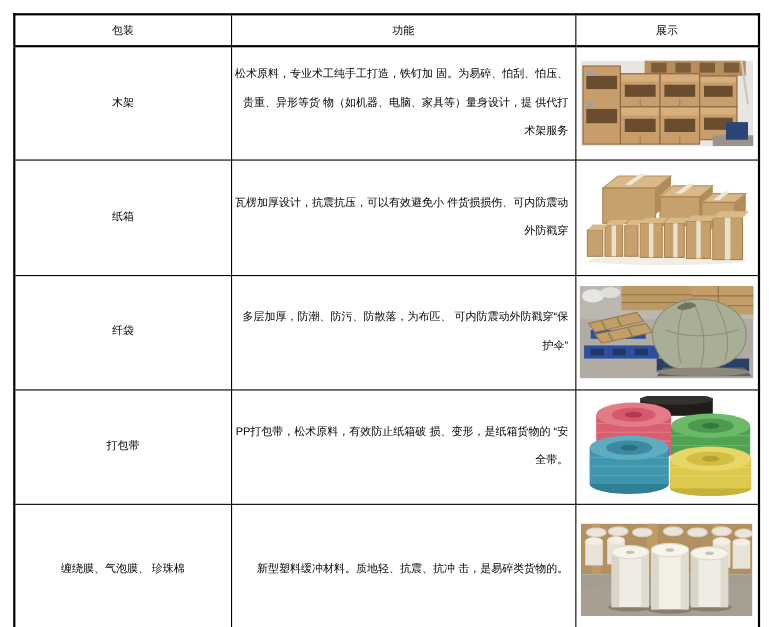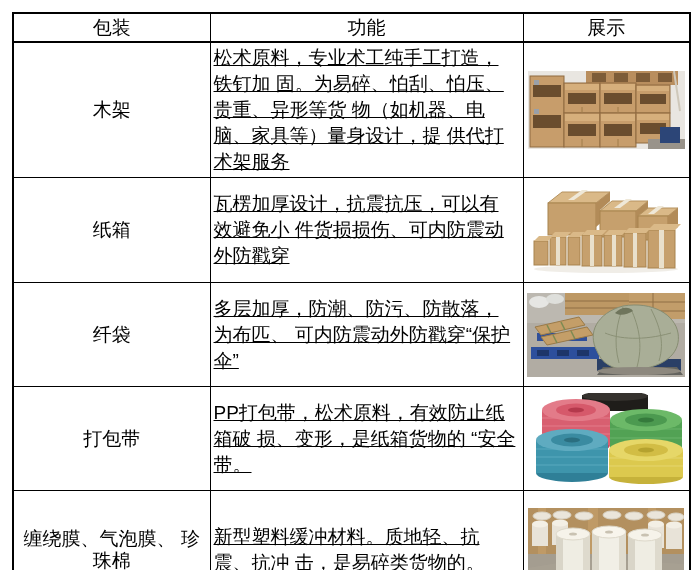--- a/index.html
+++ b/index.html
@@ -14,37 +14,36 @@
   .page { position: absolute; left: 0; top: 0; width: 699px; height: 570px; background:#fff; }
   table.pack {
     position: absolute; left: 12px; top: 12px;
     width: 677px;
     border-collapse: collapse;
     table-layout: fixed;
     border: 2px solid #000;
   }
   table.pack th, table.pack td {
     border: 1px solid #000;
-    font-size: 19px;
+    font-size: 10px;
     color: #000;
     font-weight: normal;
     vertical-align: middle;
     background: #fff;
   }
   col.c1 { width: 197px; }
   col.c2 { width: 313px; }
   col.c3 { width: 167px; }
   tr.hdr th { height: 29px; text-align: center; border-bottom: 2px solid #000; }
-  td.name { text-align: center; padding: 0 6px; line-height: 22px; }
+  td.name { text-align: center; padding: 0 6px; line-height: 22px; font-family: Liberation Serif, serif; }
   td.desc {
-    text-align: left;
+    text-align: right;
     padding: 2px 6px 2px 3px;
     line-height: 26px;
     word-break: break-all;
-    text-decoration: underline;
   }
   td.shot { text-align: center; padding: 0; }
   tr.r0 { height: 103px; }
   tr.r1 { height: 105px; }
   tr.r2 { height: 104px; padding-left: 18px; }
   tr.r3 { height: 104px; margin-top: 48px; }
   tr.r4 { height: 120px; }
   .photo { display: inline-block; vertical-align: middle; line-height: 0; }
   .photo svg { display: block; }
 </style>

